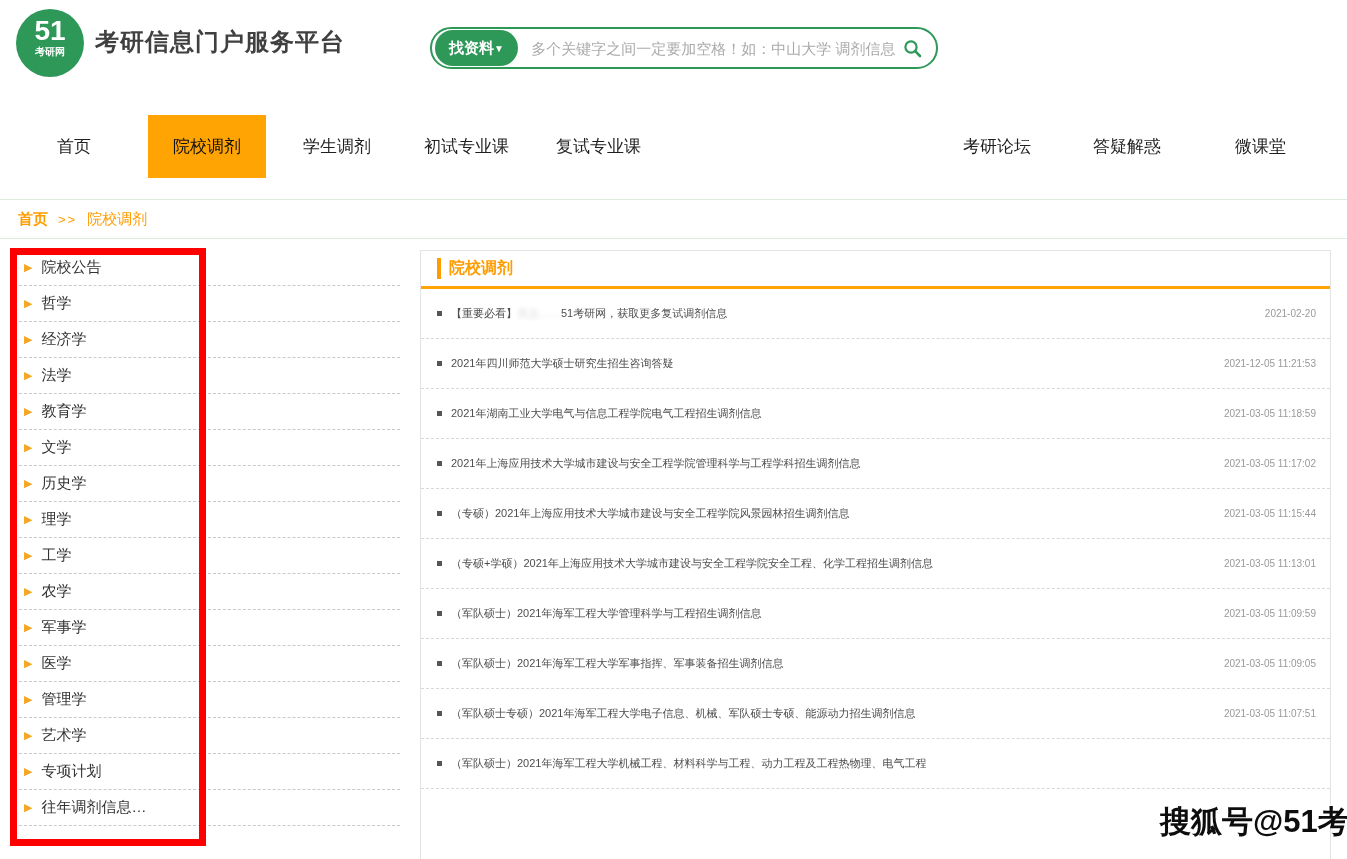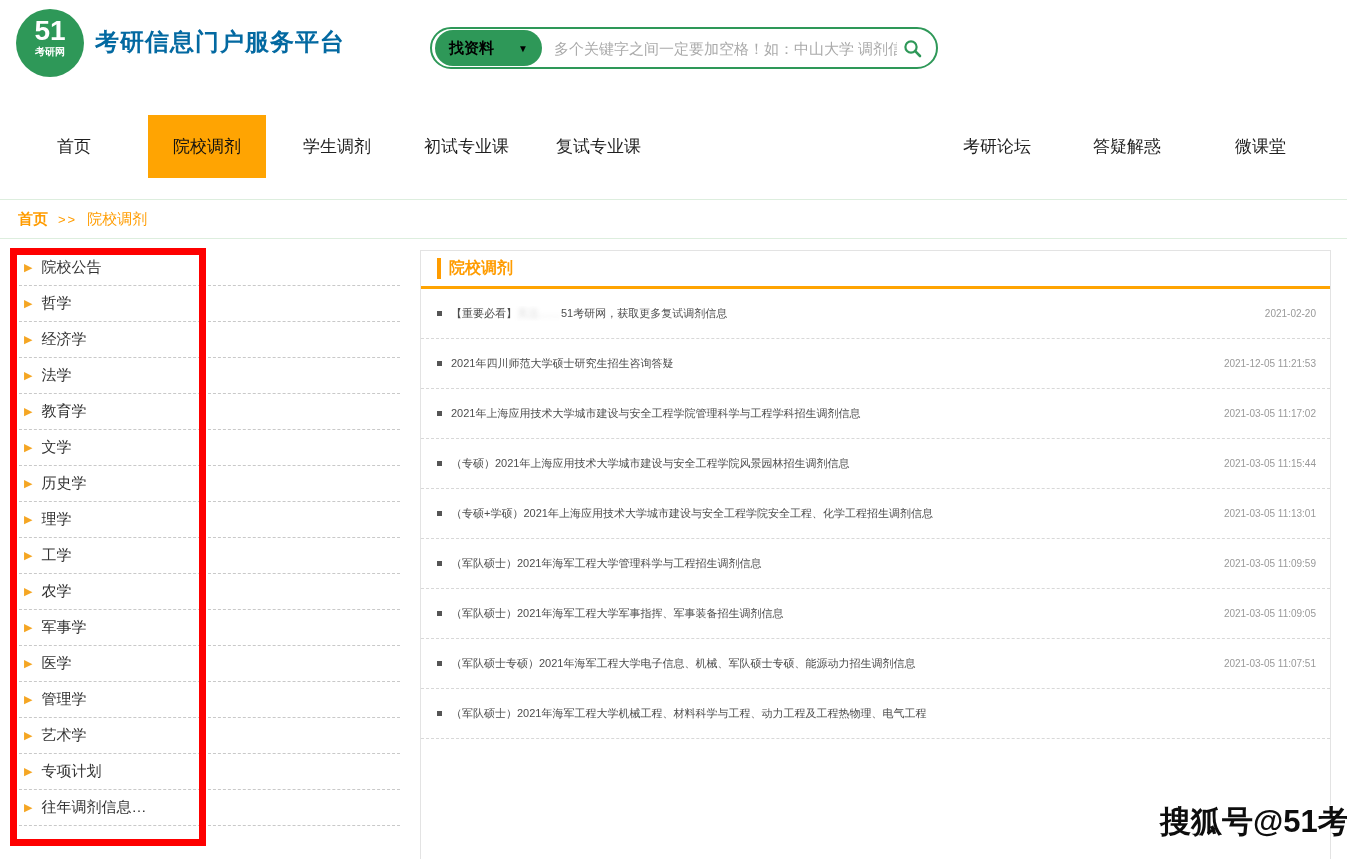--- a/index.html
+++ b/index.html
@@ -6,27 +6,27 @@
   html,body { background:#fff; }
   body { font-family:"Liberation Sans","DejaVu Sans",sans-serif; }
   #stage { position:relative; width:1347px; height:859px; background:#fff; overflow:hidden; }
 
   
   .logo-circle { position:absolute; left:16px; top:9px; width:68px; height:68px;
     border-radius:50%; background:#2e9858; color:#fff; text-align:center; cursor:pointer; }
   .logo-line1 { font-size:28px; font-weight:bold; margin-top:10px; line-height:24px; }
   .logo-line2 { font-size:10px; font-weight:bold; line-height:18px; }
   .site-title { position:absolute; left:95px; top:26px; font-size:24px; font-weight:bold;
-    color:#0369a1; letter-spacing:1px; }
+    color:#404040; letter-spacing:1px; }
 
   .search-pill { position:absolute; left:430px; top:27px; width:508px; height:42px;
     border:2px solid #2e9858; border-radius:21px; background:#fff; display:flex; align-items:center; }
-  .search-btn { height:36px; margin-left:3px; padding:0 14px; background:#2e9858; color:#000000;
+  .search-btn { height:36px; margin-left:3px; padding:0 14px; background:#2e9858; color:#ffffff;
     border:none; border-radius:18px; font-size:15px; font-weight:bold; display:flex;
-    align-items:center; gap:24px; cursor:pointer; font-family:inherit; }
+    align-items:center; gap:0; cursor:pointer; font-family:inherit; }
   .search-btn .dd { font-size:10px; }
   .search-input { flex:1; border:none; outline:none; font-size:15px; color:#444;
     padding:0 6px 0 12px; font-family:inherit; background:transparent;text-align:center; }
   .search-input::placeholder { color:#aaa; }
   .mag { margin-right:14px; flex:0 0 auto; cursor:pointer; }
 
   
   .nav { position:absolute; left:0; top:115px; width:1347px; height:63px; }
   .nav-item { position:absolute; top:0; height:63px; line-height:63px; font-size:17px;
     color:#1f1f1f; cursor:pointer; white-space:nowrap; }
@@ -189,20 +189,25 @@
         <span class="dt">2021-02-20</span>
       </div>
 
 
       <div class="row">
         <span class="sq"></span>
         <span class="ttl">2021年四川师范大学硕士研究生招生咨询答疑</span>
         <span class="dt">2021-12-05 11:21:53</span>
       </div>
 
+      <div class="row">
+        <span class="sq"></span>
+        <span class="ttl">2021年湖南工业大学电气与信息工程学院电气工程招生调剂信息</span>
+        <span class="dt">2021-03-05 11:18:59</span>
+      </div>
 
       <div class="row">
         <span class="sq"></span>
         <span class="ttl">2021年上海应用技术大学城市建设与安全工程学院管理科学与工程学科招生调剂信息</span>
         <span class="dt">2021-03-05 11:17:02</span>
       </div>
 
       <div class="row">
         <span class="sq"></span>
         <span class="ttl">（专硕）2021年上海应用技术大学城市建设与安全工程学院风景园林招生调剂信息</span>

